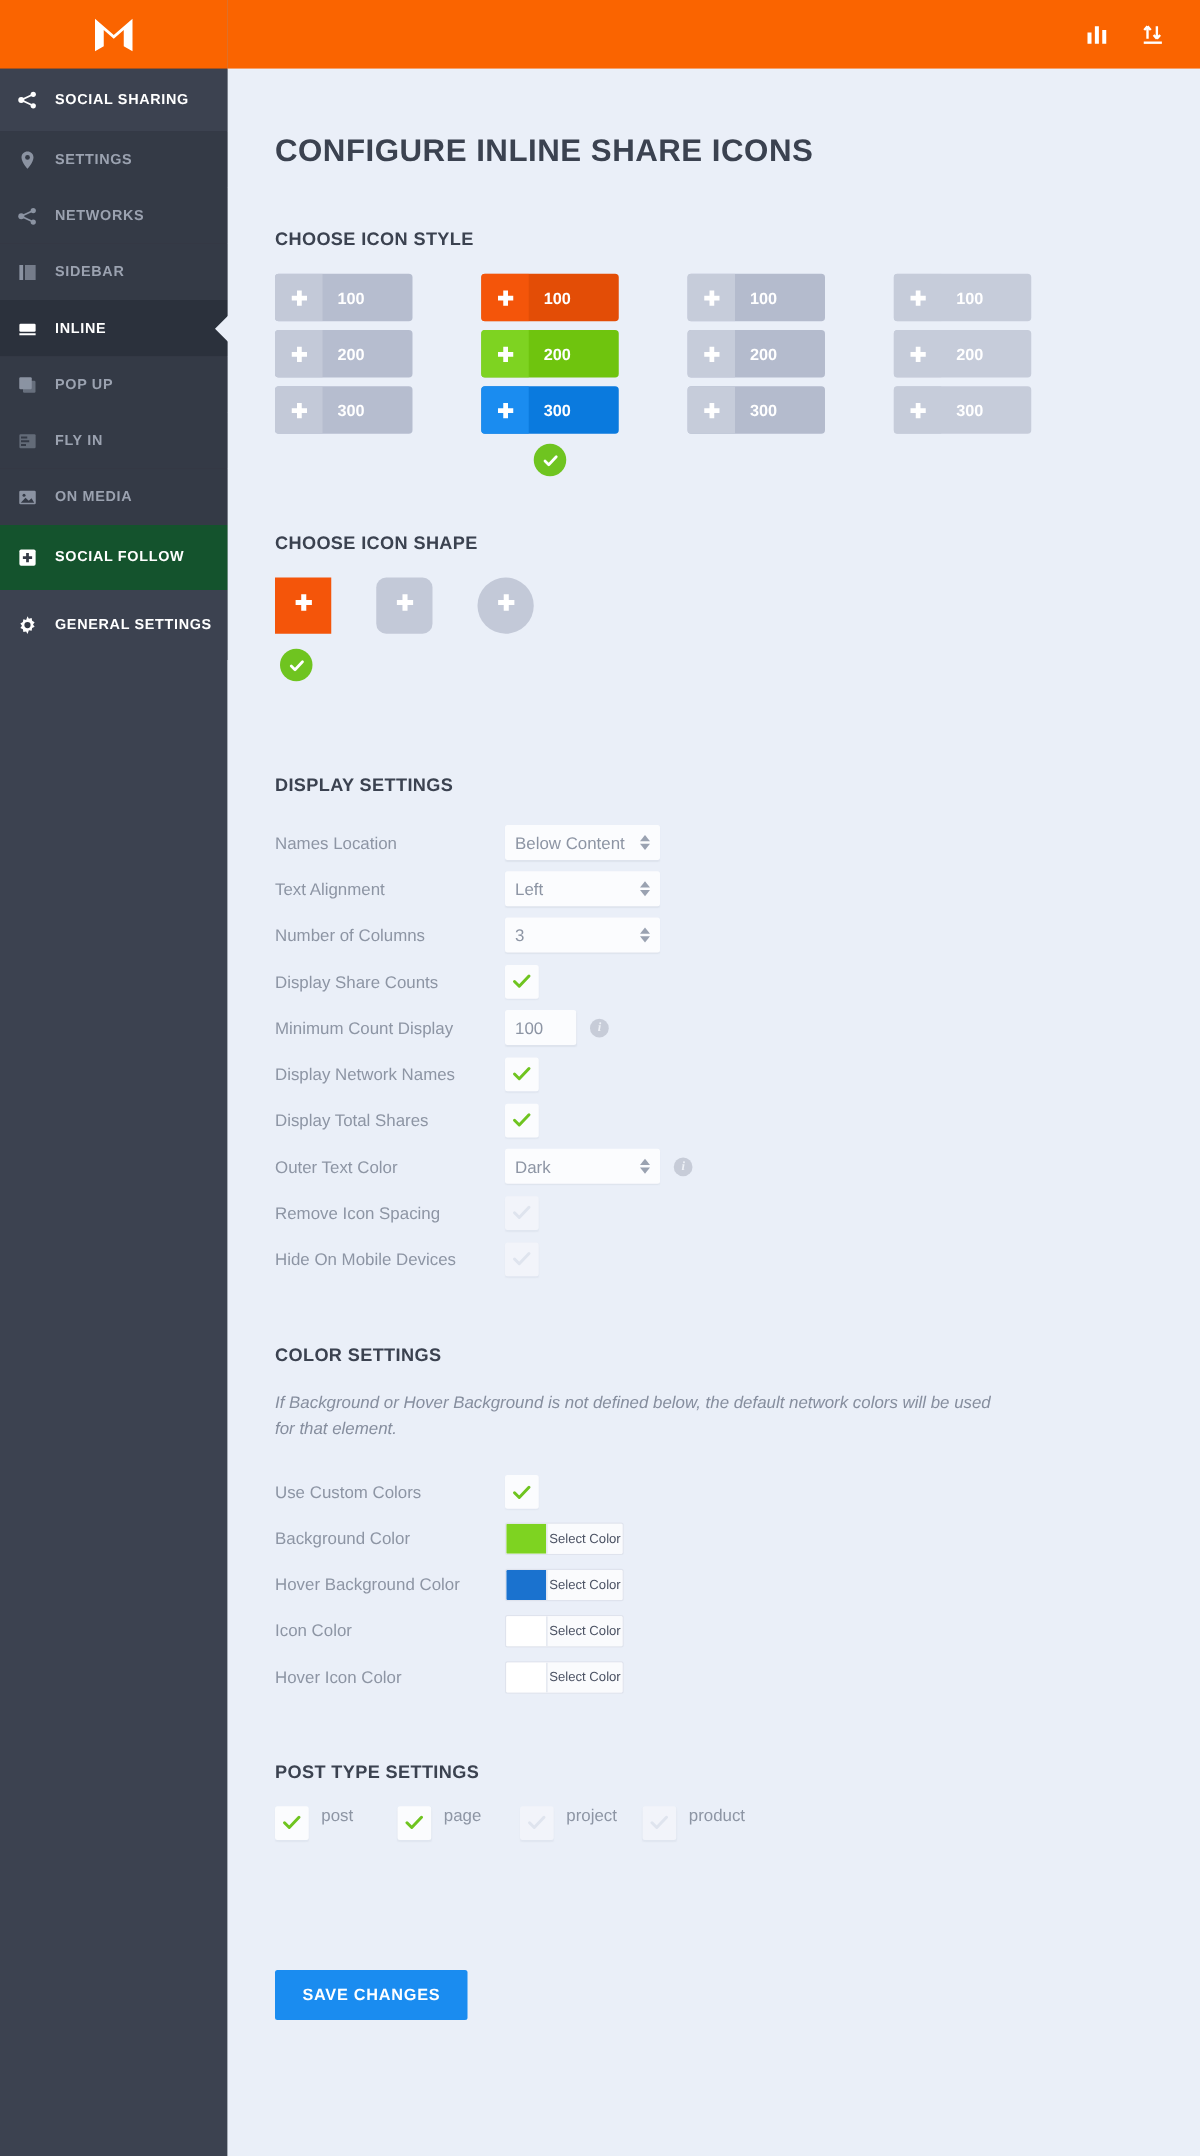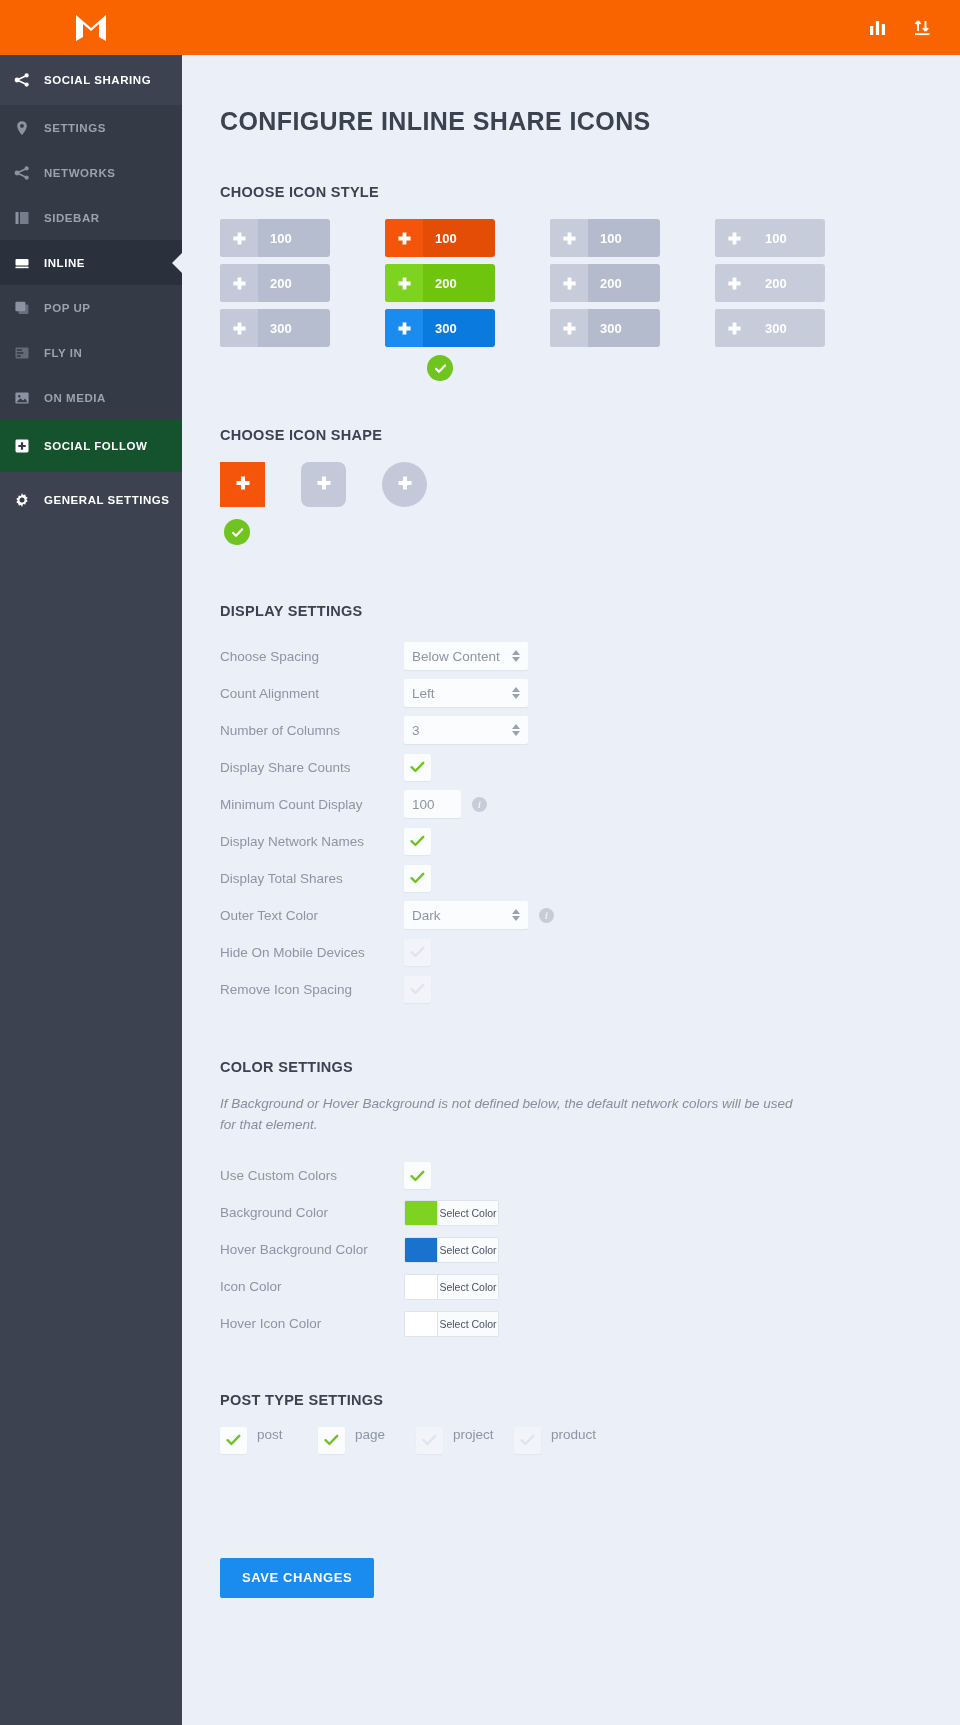--- a/index.html
+++ b/index.html
@@ -468,37 +468,37 @@
             </div>
           </div>
         <div class="sel-check shape-check">
           <svg width="13" height="13" viewBox="0 0 13 13">
               <path d="M2 6.8 L5 9.8 L11 3.4" stroke="#fff" stroke-width="2.2" fill="none" stroke-linecap="round" stroke-linejoin="round"></path>
             </svg>
         </div>
       </section>
 
       
-      <section class="block" style="margin-top:58px">
+      <section class="block" style="margin-top:76px">
         <h2 class="sec">DISPLAY SETTINGS</h2>
         <div id="display-rows" class="rows">
             <div class="row">
-              <span class="lab">Choose Spacing</span>
+              <span class="lab">Names Location</span>
               <span class="ctrl">
                 <span class="selwrap">
                   <span class="selbox">Below Content</span>
                   <span class="arrows">
                     <i class="up"></i>
                     <i class="dn"></i>
                   </span>
                 </span>
               </span>
             </div>
             <div class="row">
-              <span class="lab">Count Alignment</span>
+              <span class="lab">Text Alignment</span>
               <span class="ctrl">
                 <span class="selwrap">
                   <span class="selbox">Left</span>
                   <span class="arrows">
                     <i class="up"></i>
                     <i class="dn"></i>
                   </span>
                 </span>
               </span>
             </div>
@@ -558,31 +558,31 @@
                   <span class="selbox">Dark</span>
                   <span class="arrows">
                     <i class="up"></i>
                     <i class="dn"></i>
                   </span>
                 </span>
                 <span class="info">i</span>
               </span>
             </div>
             <div class="row">
-              <span class="lab">Hide On Mobile Devices</span>
+              <span class="lab">Remove Icon Spacing</span>
               <span class="ctrl">
                 <span class="chk off">
                   <svg width="15" height="12" viewBox="0 0 15 12">
                     <path d="M1.6 6.2 L5.4 10 L13.2 1.8" stroke="#dfe4ee" stroke-width="2.4" fill="none" stroke-linecap="round" stroke-linejoin="round"></path>
                   </svg>
                 </span>
               </span>
             </div>
             <div class="row">
-              <span class="lab">Remove Icon Spacing</span>
+              <span class="lab">Hide On Mobile Devices</span>
               <span class="ctrl">
                 <span class="chk off">
                   <svg width="15" height="12" viewBox="0 0 15 12">
                     <path d="M1.6 6.2 L5.4 10 L13.2 1.8" stroke="#dfe4ee" stroke-width="2.4" fill="none" stroke-linecap="round" stroke-linejoin="round"></path>
                   </svg>
                 </span>
               </span>
             </div>
           </div>
       </section>

